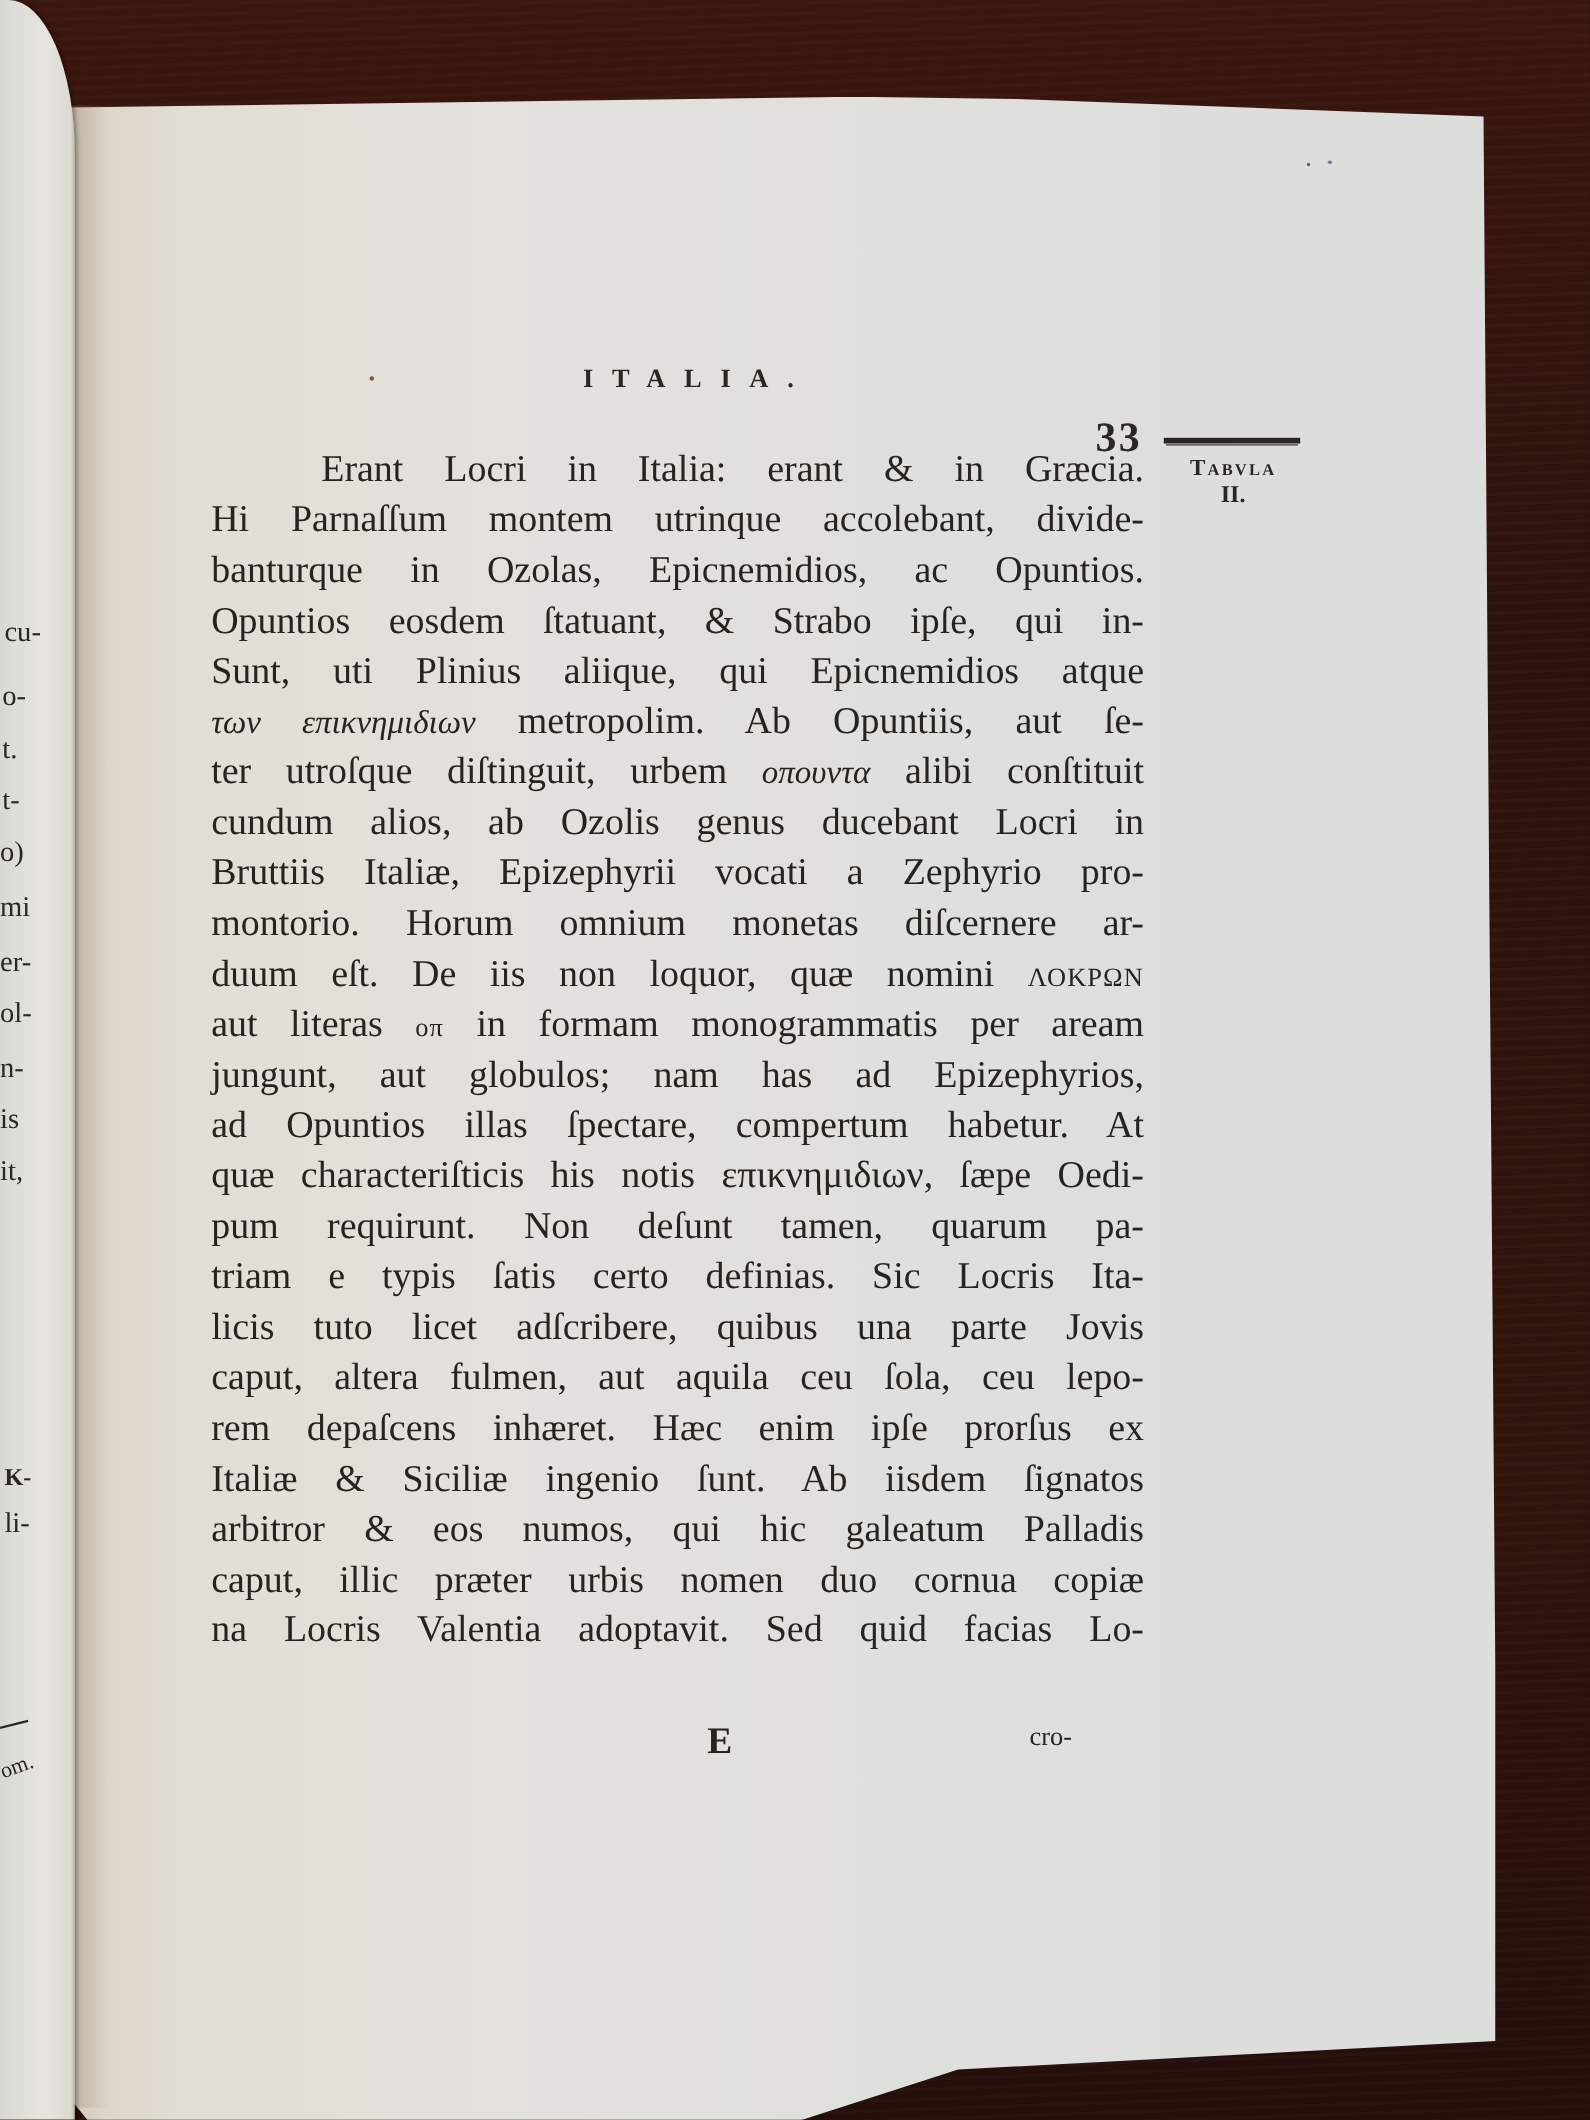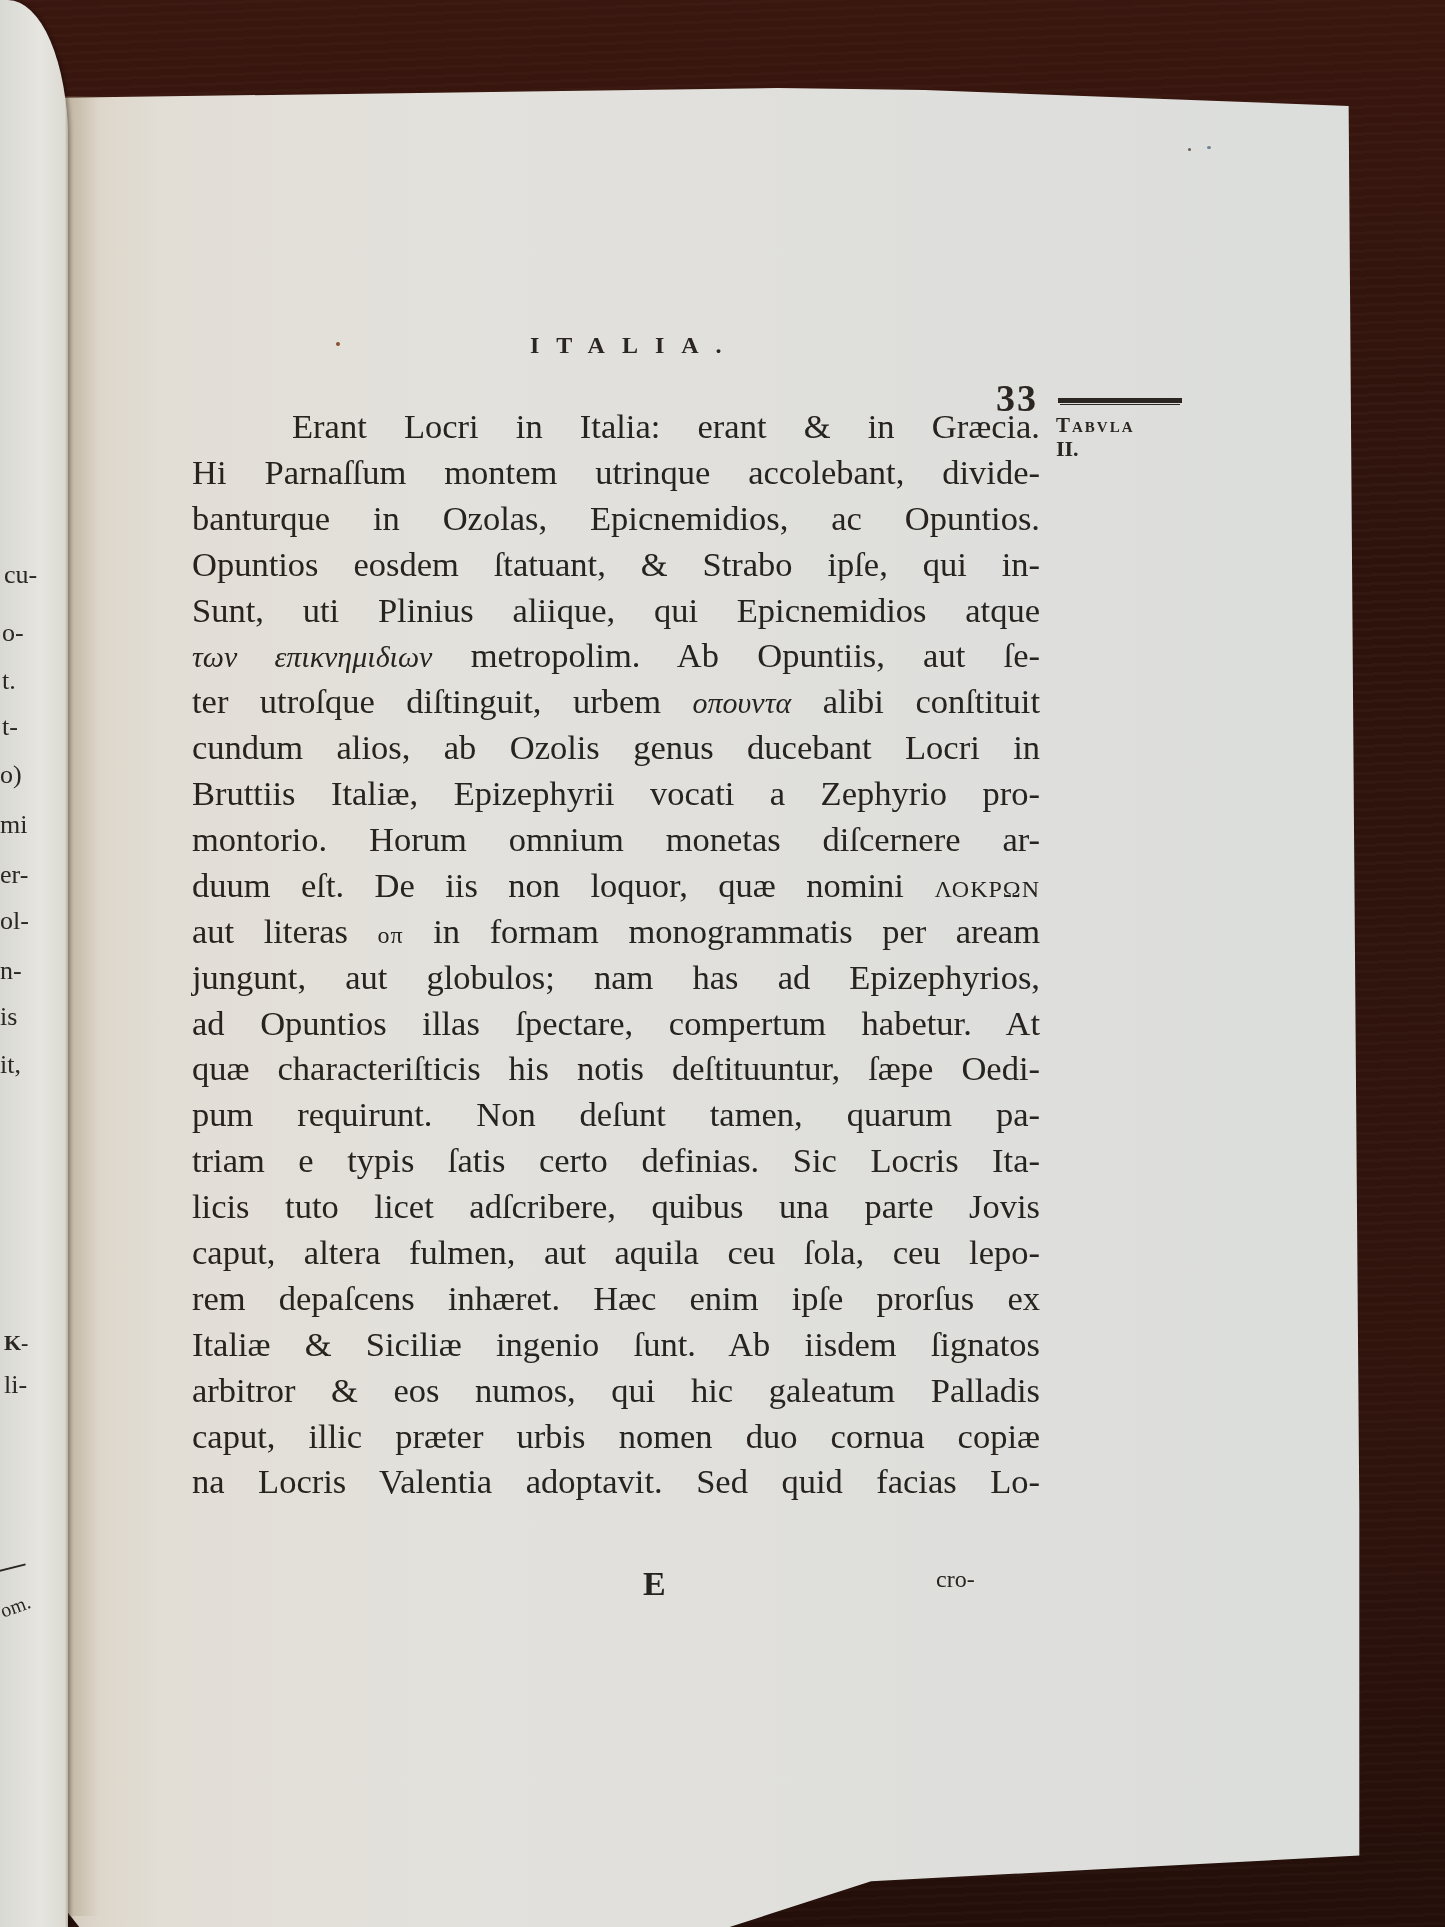--- a/index.html
+++ b/index.html
@@ -45,21 +45,21 @@
       z-index: 3; white-space: nowrap;
     }
     .page-number {
       position: absolute; left: 996px; top: 328px;
       font-size: 38px; font-weight: bold; color: #2b2622; z-index: 3;
       letter-spacing: 2px;
       margin-top: 48px;
     }
     .margin-note {
       position: absolute; left: 1056px; top: 398px; width: 130px; z-index: 3;
-      text-align: left; color: #2b2622;
+      text-align: center; color: #2b2622;
     }
     .margin-note .rule {
       height: 4px; background: #2b2622; margin: 0 4px 2px 2px; border-bottom: 1px solid #2b2622;
       box-shadow: 0 4px 0 -2px #2b2622;
     }
     .margin-note .label {
       font-size: 21px; font-weight: bold; letter-spacing: 2px; margin-top: 10px;
       font-variant: small-caps;
     }
     .margin-note .num { font-size: 22px; font-weight: bold; margin-top: -2px; }
@@ -129,21 +129,21 @@
   <span class="line">Sunt, uti Plinius aliique, qui Epicnemidios atque</span>
   <span class="line"><span class="greek">των επικνημιδιων</span> <span>metropolim. Ab Opuntiis, aut ſe-</span></span>
   <span class="line"><span>ter utroſque diſtinguit, urbem</span> <span class="greek">οπουντα</span> <span>alibi conſtituit</span></span>
   <span class="line">cundum alios, ab Ozolis genus ducebant Locri in</span>
   <span class="line">Bruttiis Italiæ, Epizephyrii vocati a Zephyrio pro-</span>
   <span class="line">montorio. Horum omnium monetas diſcernere ar-</span>
   <span class="line"><span>duum eſt. De iis non loquor, quæ nomini</span> <span class="smallcap-greek">ΛΟΚΡΩΝ</span></span>
   <span class="line"><span>aut literas</span> <span class="smallcap-greek">οπ</span> <span>in formam monogrammatis per aream</span></span>
   <span class="line">jungunt, aut globulos; nam has ad Epizephyrios,</span>
   <span class="line">ad Opuntios illas ſpectare, compertum habetur. At</span>
-  <span class="line">quæ characteriſticis his notis deſtituuntur, ſæpe Oedi-</span>
+  <span class="line">quæ characteriſticis his notis επικνημιδιων, ſæpe Oedi-</span>
   <span class="line">pum requirunt. Non deſunt tamen, quarum pa-</span>
   <span class="line">triam e typis ſatis certo definias. Sic Locris Ita-</span>
   <span class="line">licis tuto licet adſcribere, quibus una parte Jovis</span>
   <span class="line">caput, altera fulmen, aut aquila ceu ſola, ceu lepo-</span>
   <span class="line">rem depaſcens inhæret. Hæc enim ipſe prorſus ex</span>
   <span class="line">Italiæ &amp; Siciliæ ingenio ſunt. Ab iisdem ſignatos</span>
   <span class="line">arbitror &amp; eos numos, qui hic galeatum Palladis</span>
   <span class="line">caput, illic præter urbis nomen duo cornua copiæ</span>
   <span class="line">na Locris Valentia adoptavit. Sed quid facias Lo-</span>
 </div>

